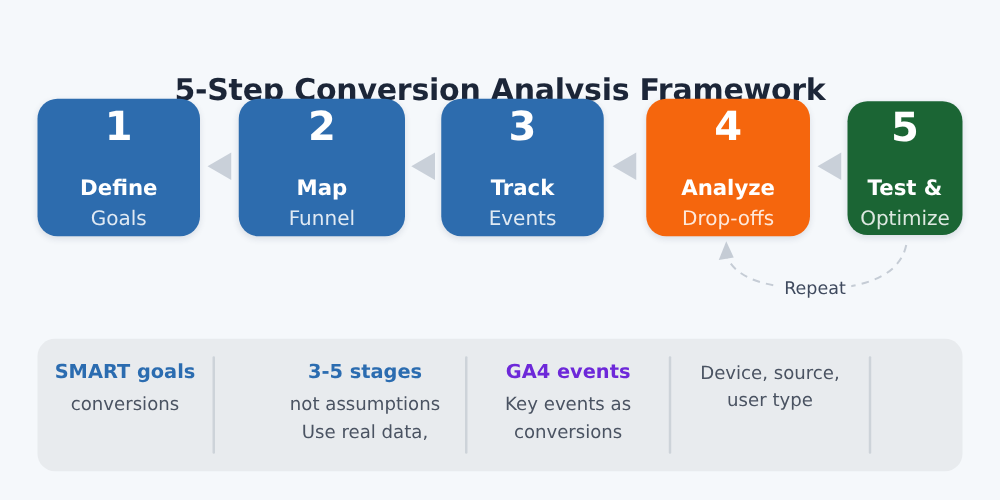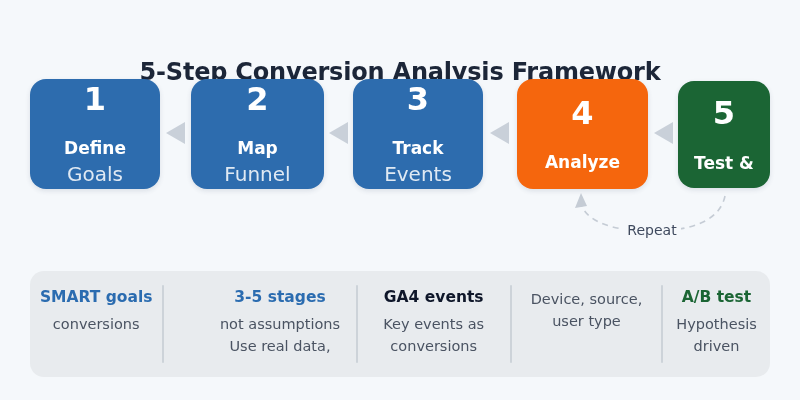--- a/index.html
+++ b/index.html
@@ -14,21 +14,21 @@
   }
   
   .step{
     position:absolute;top:79px;height:110px;border-radius:16px;
     display:flex;flex-direction:column;align-items:center;justify-content:center;
     color:#ffffff;text-align:center;
     box-shadow:0 2px 5px rgba(30,50,80,0.12);
   }
   .step .num{font-size:32px;font-weight:bold;line-height:1.1;}
   .step .t{font-size:17px;font-weight:bold;margin-top:21px;}
-  .step .st{font-size:20px;color:rgba(255,255,255,0.85);margin-top:4px;}
+  .step .st{font-size:16px;color:rgba(255,255,255,0.85);margin-top:4px;}
   .s1{left:30px;width:130px;}
   .s2{left:191px;width:133px;}
   .s3{left:353px;width:130px;}
   .s4{left:517px;width:131px;}
   .s5{left:678px;width:92px;top:81px;height:107px;}
   
   .tri{
     position:absolute;top:122px;width:0;height:0;
     border-top:11px solid transparent;border-bottom:11px solid transparent;
     border-right:19px solid #c9d0d9;
@@ -69,24 +69,26 @@
     <div class="st">Funnel</div>
   </div>
   <div class="step s3" style="background: rgb(45, 108, 174);">
     <div class="num">3</div>
     <div class="t">Track</div>
     <div class="st">Events</div>
   </div>
   <div class="step s4" style="background: rgb(245, 102, 13);">
     <div class="num">4</div>
     <div class="t">Analyze</div>
+    <div class="st">Drop-offs</div>
   </div>
   <div class="step s5" style="background: rgb(27, 101, 52);">
     <div class="num">5</div>
     <div class="t">Test &amp;</div>
+    <div class="st">Optimize</div>
   </div>
 
   <div class="tri t1" style="border-right-color: rgb(201, 208, 217);"></div>
   <div class="tri t2" style="border-right-color: rgb(201, 208, 217);"></div>
   <div class="tri t3" style="border-right-color: rgb(201, 208, 217);"></div>
   <div class="tri t4" style="border-right-color: rgb(201, 208, 217);"></div>
 
   <svg class="repeat-svg" width="200" height="64" viewBox="0 0 200 64">
     <path d="M 170 10 C 165 34, 138 45, 98 45 C 62 45, 33 38, 26 18" fill="none" stroke="#c5ccd5" stroke-width="1.6" stroke-dasharray="6 5"></path>
     <polygon points="20,22 26,7 32,20" fill="#c5ccd5"></polygon>
@@ -100,30 +102,25 @@
       <div class="l">conversions</div>
     </div>
     <div class="vdiv"></div>
     <div class="col c2">
       <div class="h" style="color: rgb(43, 108, 176);">3-5 stages</div>
       <div class="l">not assumptions</div>
       <div class="l">Use real data,</div>
     </div>
     <div class="vdiv"></div>
     <div class="col c3">
-      <div class="h" style="color: #0f172a; text-align: right;">GA4 events</div>
+      <div class="h" style="color: #6d28d9; text-align: right;">GA4 events</div>
       <div class="l">Key events as</div>
       <div class="l">conversions</div>
     </div>
     <div class="vdiv"></div>
     <div class="col c4">
       <div class="l">Device, source,</div>
       <div class="l">user type</div>
     </div>
     <div class="vdiv"></div>
-    <div class="col c5">
-      <div class="h" style="color: rgb(27, 101, 52);">A/B test</div>
-      <div class="l">Hypothesis</div>
-      <div class="l">driven</div>
-    </div>
   </div>
 
 </div>
 
 </body></html>

